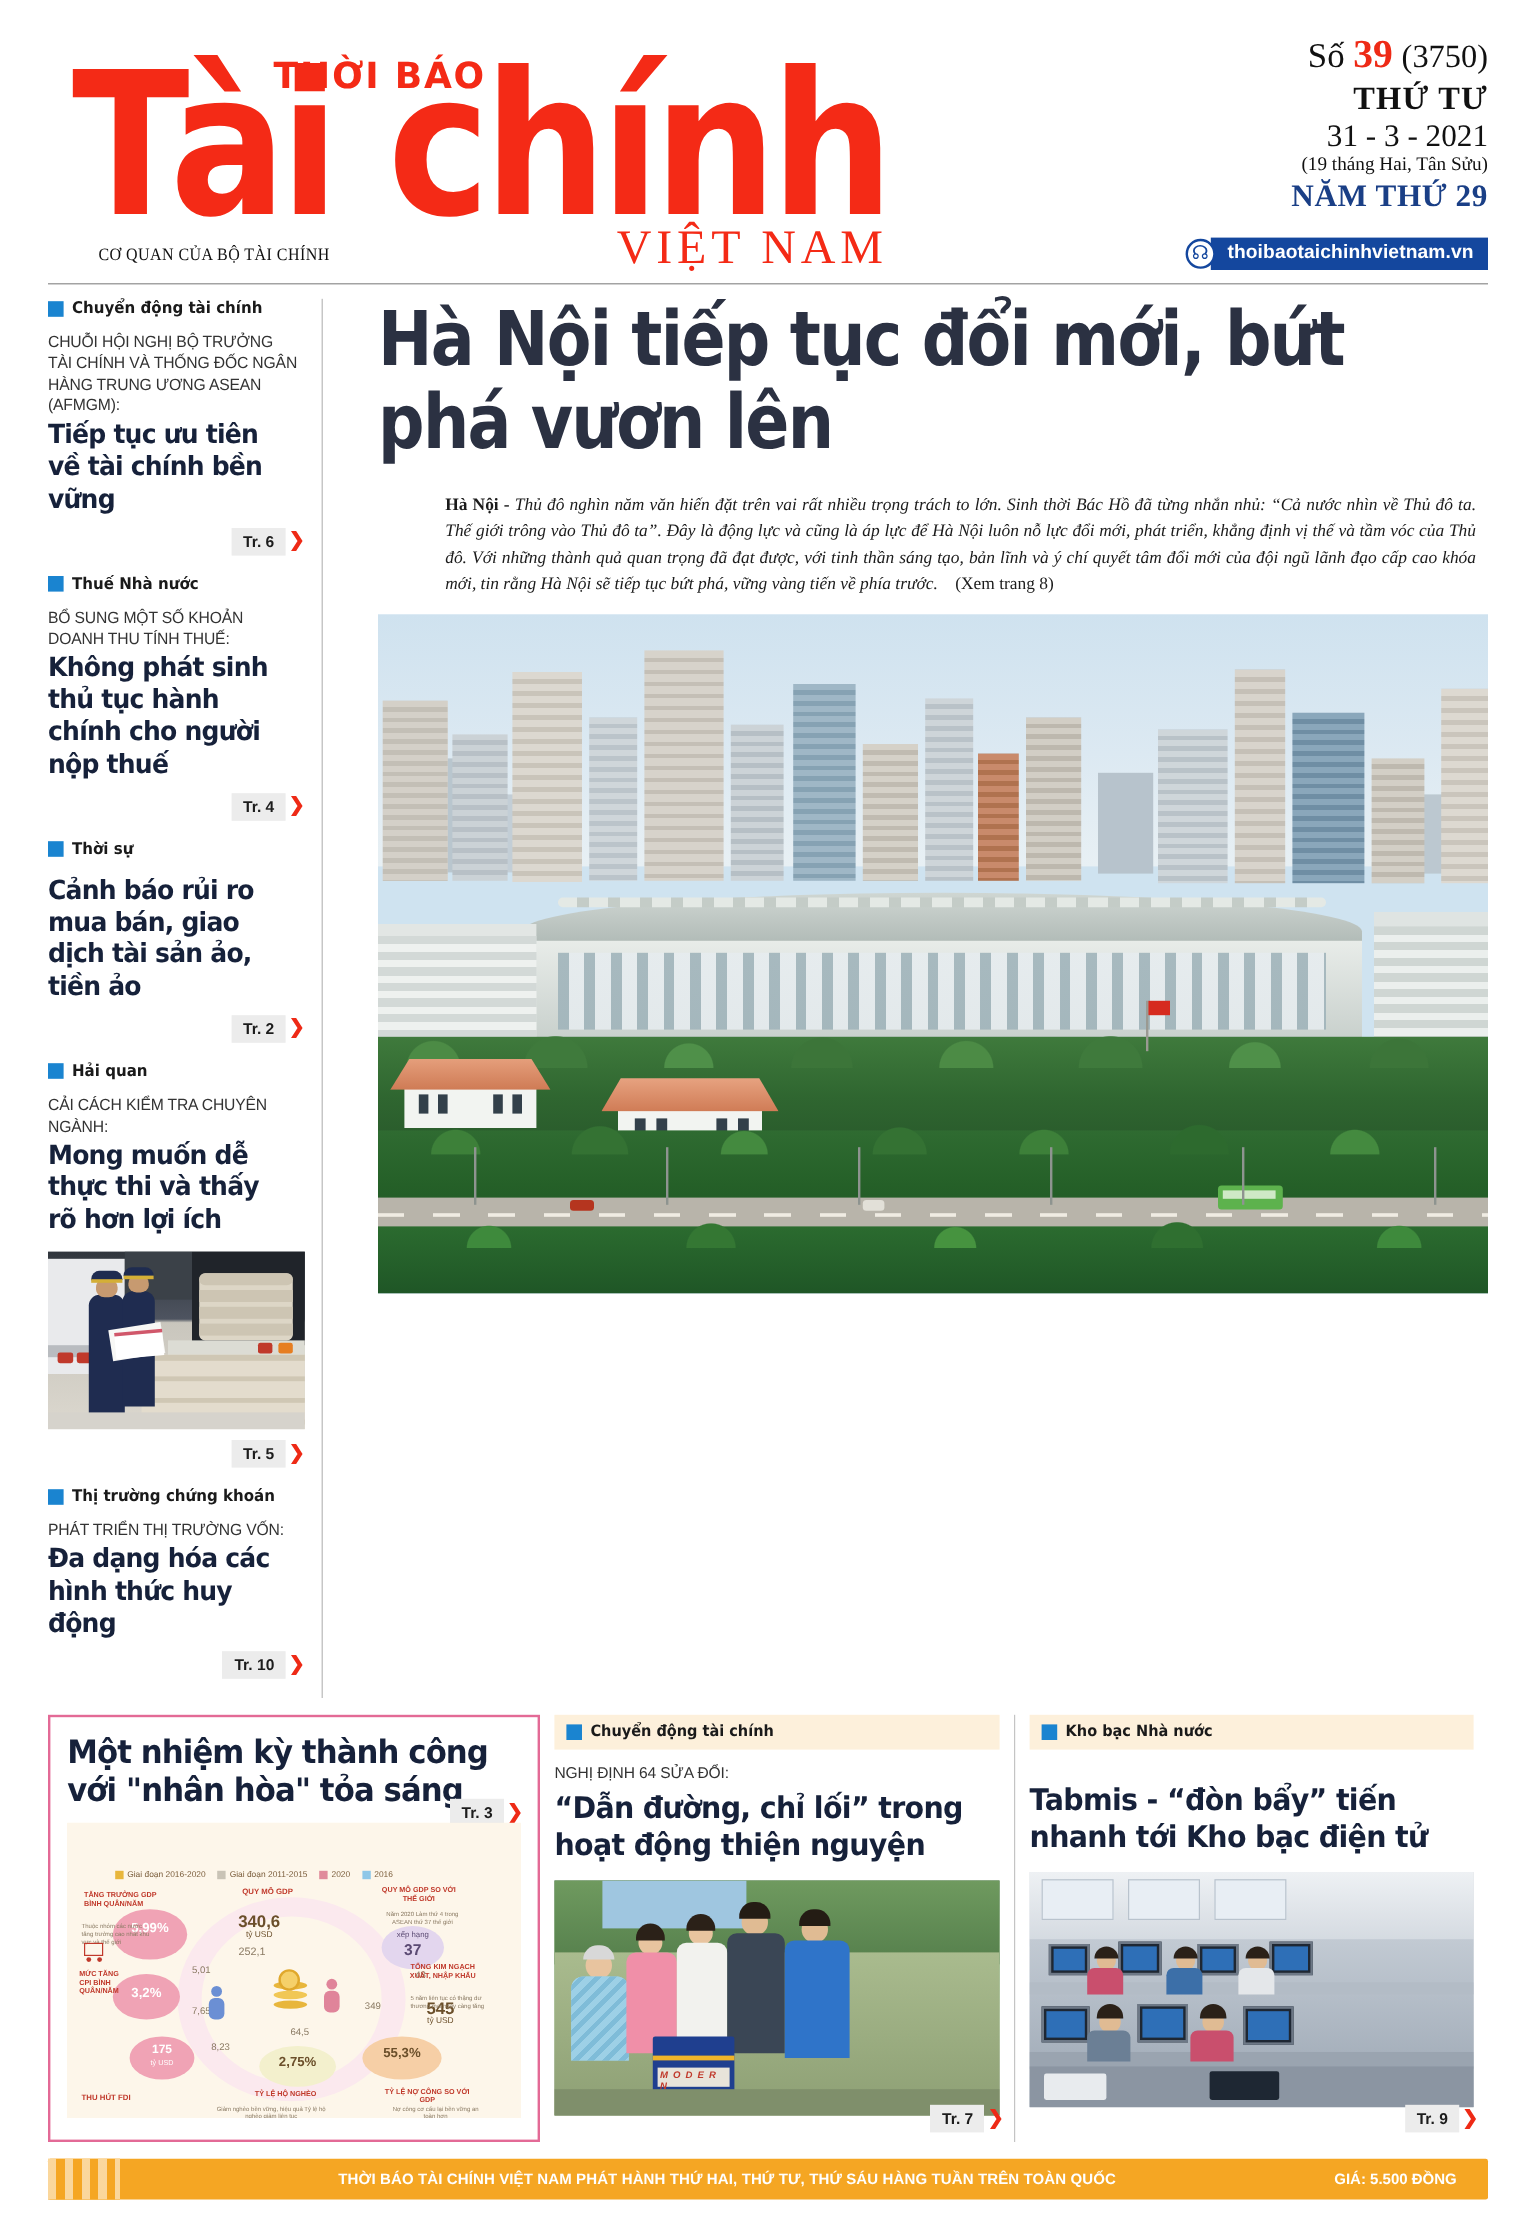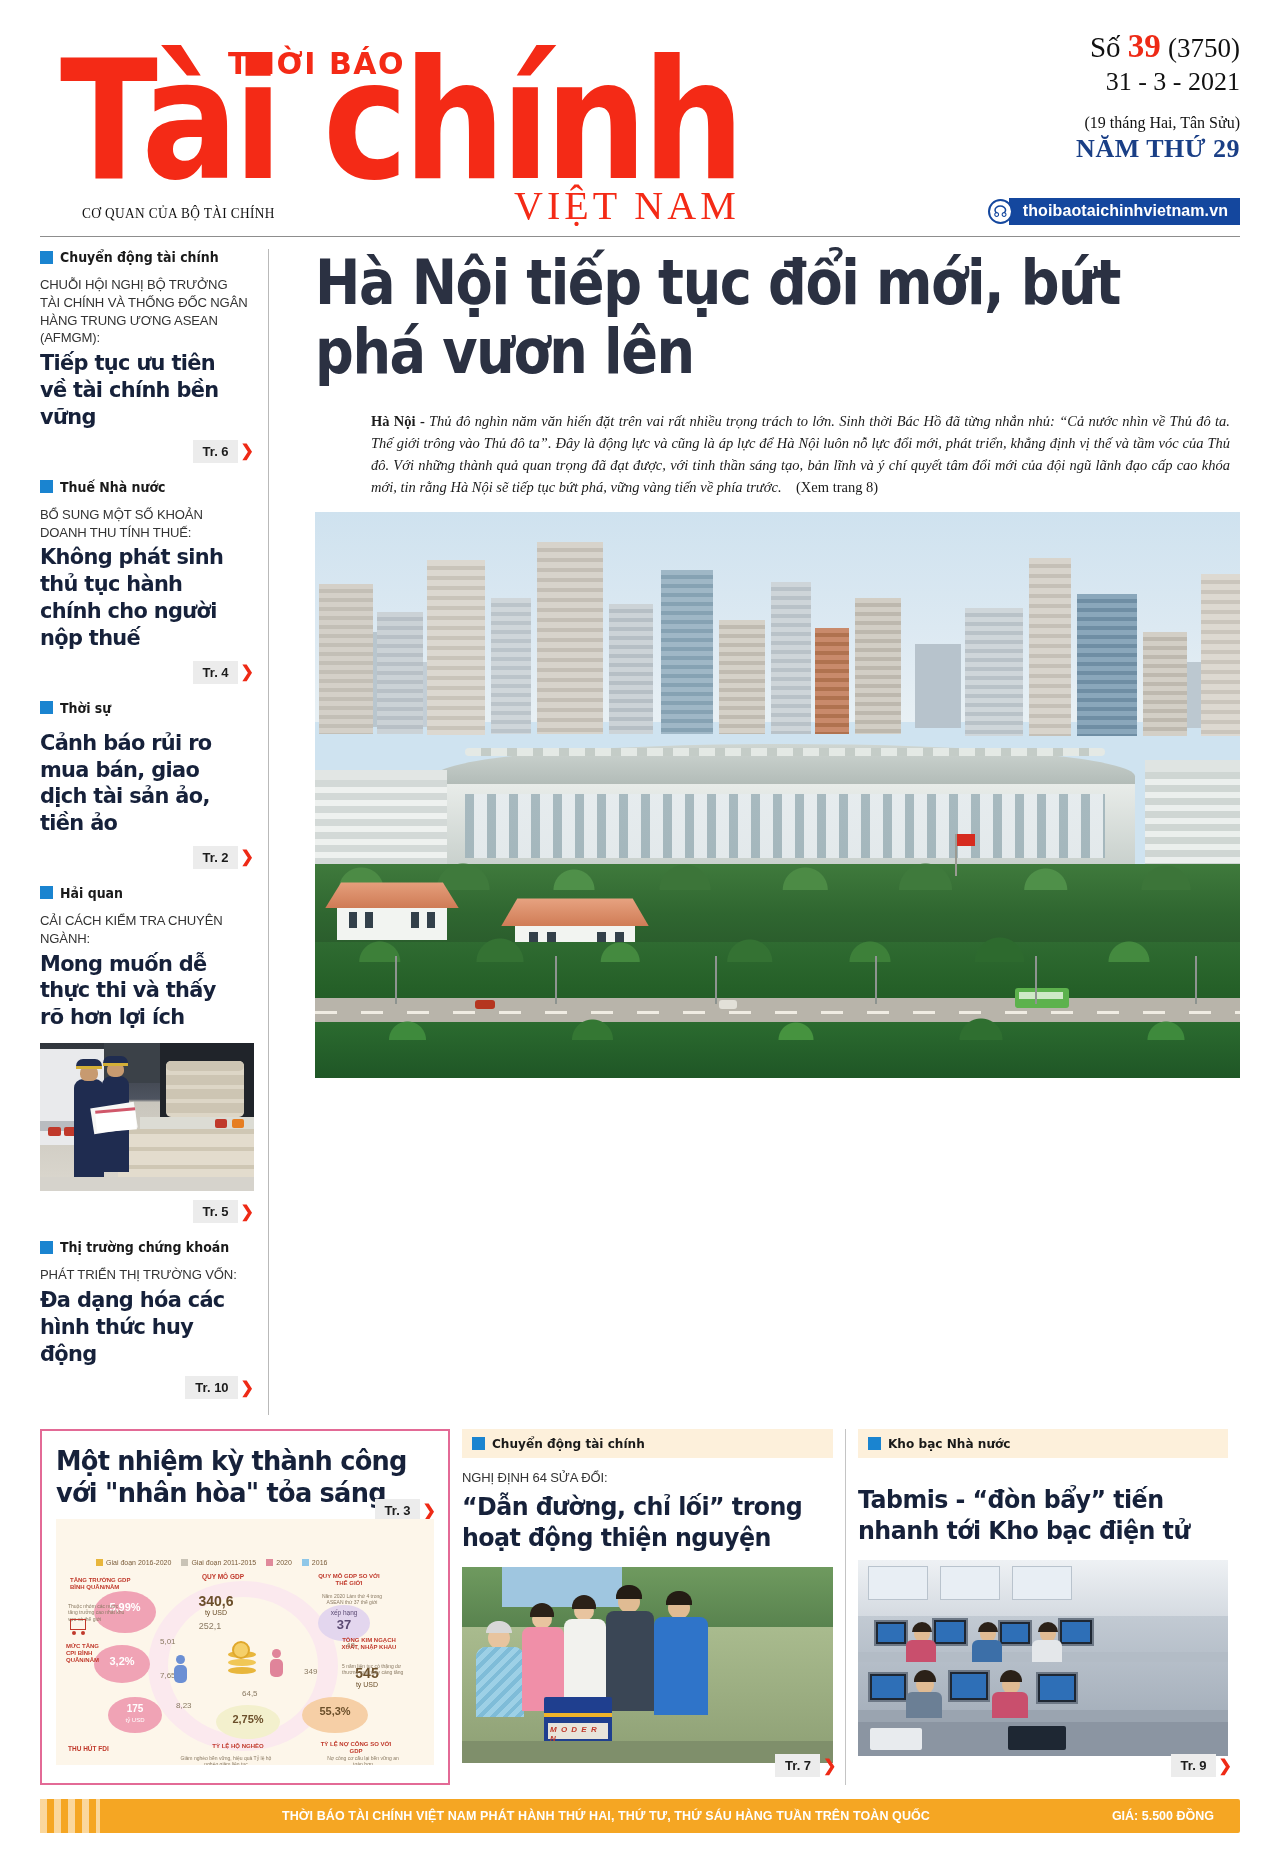--- a/index.html
+++ b/index.html
@@ -43,21 +43,21 @@
   }
   .mh-right {
     position: absolute; right: 0; top: 28px; width: 420px;
     text-align: right;
     font-family: Liberation Serif, serif; color: #111;
   }
   .issue-line { font-size: 29px; margin-bottom: 2px; }
   .issue-num { color: #ee2a16; font-weight: bold; font-size: 33px; }
   .issue-paren { font-size: 27px; }
   .weekday { font-size: 27px; font-weight: bold; letter-spacing: 1px; margin-bottom: 1px; }
-  .datestr { font-size: 26px; margin-bottom: 17px; }
+  .datestr { font-size: 26px; margin-bottom: 0; }
   .lunar { font-size: 16px; margin-bottom: 2px; }
   .yearno { font-size: 26px; font-weight: bold; color: #1a3f86; letter-spacing: 0.5px; }
   .urlbar {
     position: absolute; right: 0; top: 198px;
     display: flex; align-items: center; gap: 0;
   }
   .urlbar-glyph {
     width: 25px; height: 25px; border-radius: 50%;
     background: #fff; border: 2px solid #14479e;
     display: flex; align-items: center; justify-content: center;
@@ -228,20 +228,21 @@
       <div class="vietnam">VIỆT NAM</div>
       <div class="coquan">CƠ QUAN CỦA BỘ TÀI CHÍNH</div>
     </div>
 
     <div class="mh-right">
       <div class="issue-line">
         <span>Số</span>
         <span class="issue-num">39</span>
         <span class="issue-paren">(3750)</span>
       </div>
+      <div class="weekday">THỨ TƯ</div>
       <div class="datestr">31 - 3 - 2021</div>
       <div class="lunar">(19 tháng Hai, Tân Sửu)</div>
       <div class="yearno">NĂM THỨ 29</div>
     </div>
 
     <div class="urlbar">
       <div class="urlbar-glyph">☊</div>
       <div class="urlbar-text">thoibaotaichinhvietnam.vn</div>
     </div>
   </div>

